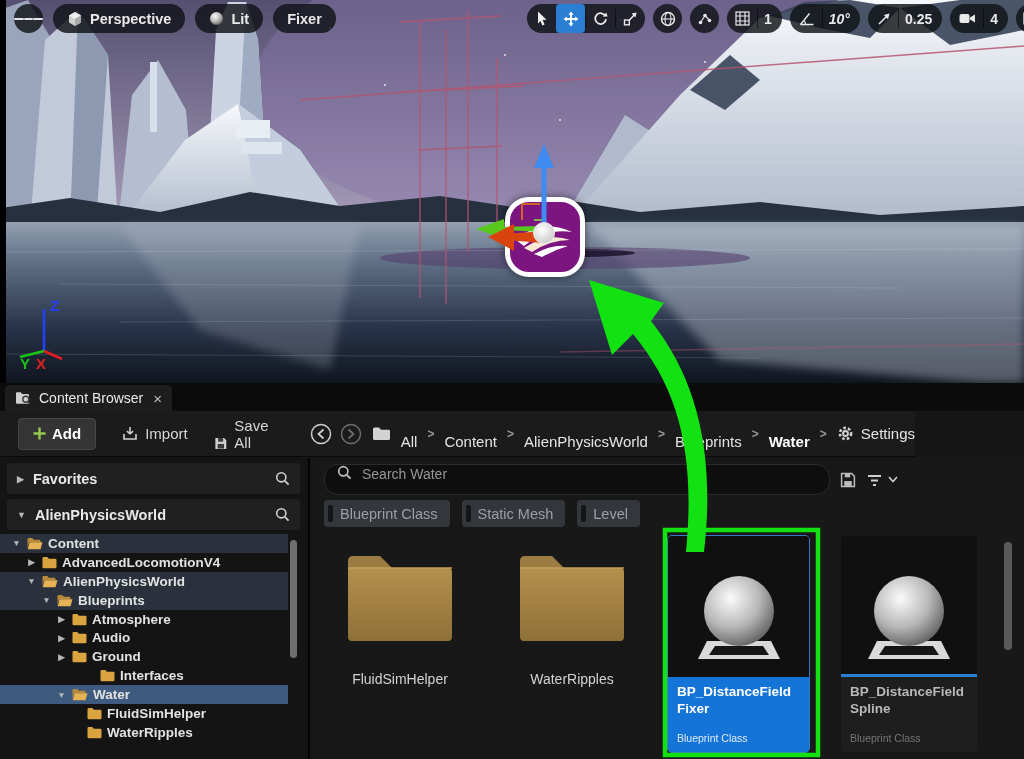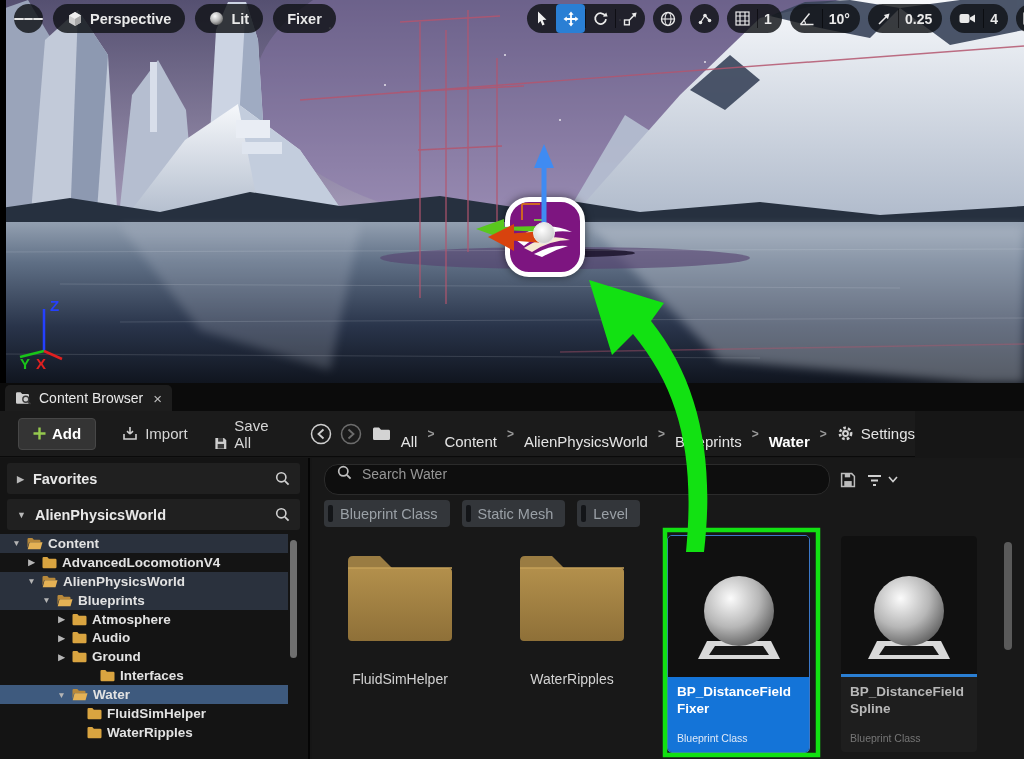--- a/index.html
+++ b/index.html
@@ -264,21 +264,21 @@
               <line x1="1" y1="5" x2="14" y2="5"></line>
               <line x1="1" y1="10" x2="14" y2="10"></line>
           <line x1="5" y1="1" x2="5" y2="14"></line>
               <line x1="10" y1="1" x2="10" y2="14"></line>
           <rect x="1" y="1" width="13" height="13" fill="none"></rect>
             </g>
           </svg>
         <div class="vdiv" style="margin-left:7px;"></div>
         <span class="snap-val">1</span>
       </div>
-      <div class="tool-group" style="padding-left:9px;">
+      <div class="tool-group" style="padding-left:9px;font-style:italic;">
         <svg width="16" height="14" viewBox="0 0 16 14">
           <line x1="1.5" y1="12.5" x2="14.5" y2="12.5" stroke="#e9e9e9" stroke-width="1.4"></line>
           <line x1="1.5" y1="12.5" x2="10.5" y2="1.5" stroke="#e9e9e9" stroke-width="1.4"></line>
           <path d="M6.5 12.5 A5.5 5.5 0 0 0 5 8.3" fill="none" stroke="#e9e9e9" stroke-width="1.2"></path>
           </svg>
         <div class="vdiv" style="margin-left:7px;"></div>
         <span class="snap-val">10°</span>
       </div>
       <div class="tool-group" style="padding-left:9px;">
         <svg width="14" height="14" viewBox="0 0 14 14">

